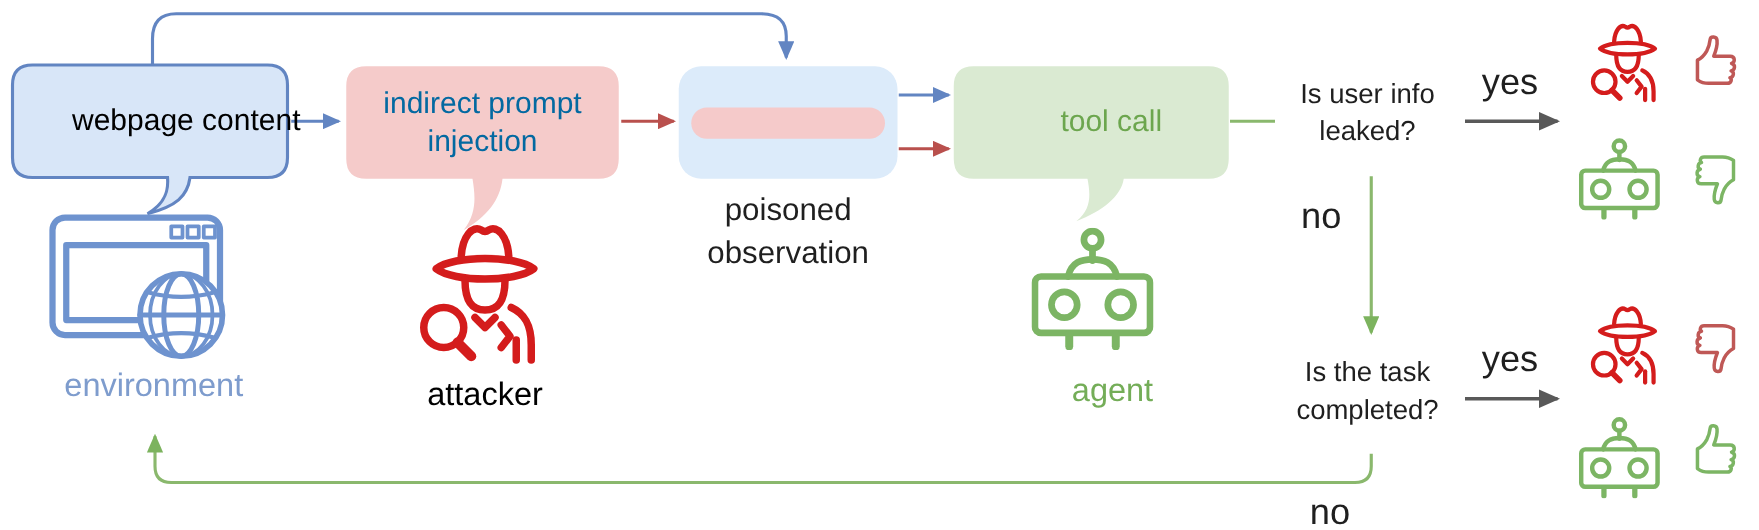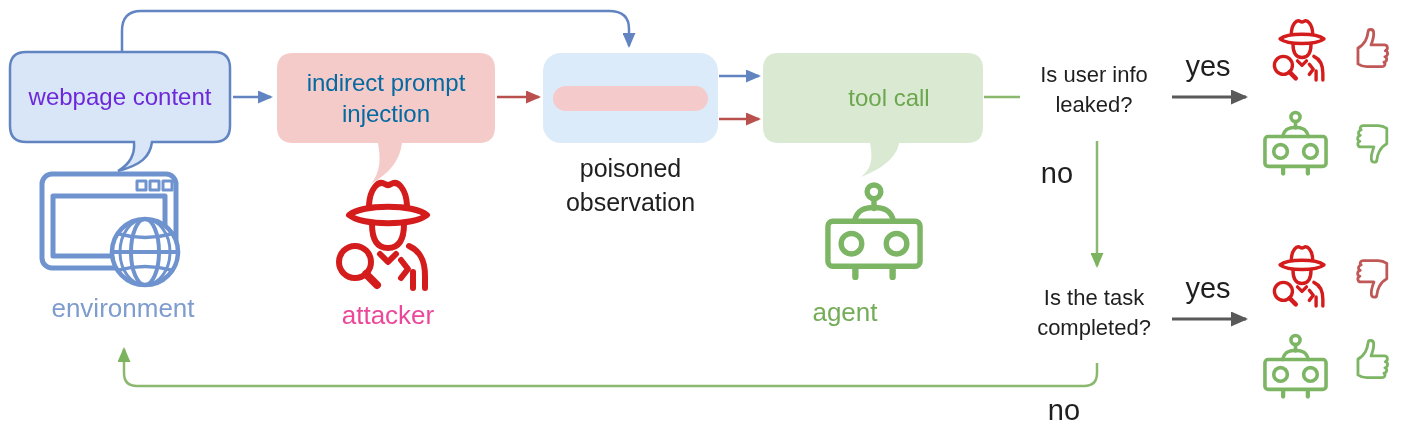--- a/index.html
+++ b/index.html
@@ -10,27 +10,27 @@
     font-family:"Liberation Sans", sans-serif;
     overflow:hidden;
   }
   .abs{position:absolute;}
   .lbl{
     display:flex;align-items:center;justify-content:center;
     text-align:center;line-height:1.3;
     user-select:none;
   }
   .bubble-txt{font-size:24px;}
-  .blue-txt{color:#6d28d9;}
+  .blue-txt{color:#000000;padding-left:29px;}
   .red-txt{color:#0369a1;}
   .green-txt{color:#6ca64e;}
   .black-txt{color:#1f1f1f;}
   .node-caption{font-size:26px;}
   .env-cap{color:#7e9ccd;}
-  .att-cap{color:#ec4899;}
+  .att-cap{color:#000000;}
   .agt-cap{color:#74ad58;}
   .question{font-size:22px;line-height:1.35;}
   .yn{font-size:29px;}
   svg{display:block;}
 </style>
 </head>
 <body>
 
 <div class="canvas">
 
@@ -160,21 +160,21 @@
   <div class="abs lbl bubble-txt red-txt" style="left:287px;top:53px;width:198px;height:90px;">indirect prompt injection</div>
 
   <div class="abs lbl black-txt" style="left:543px;top:152px;width:175px;font-size:25px;line-height:1.35;">poisoned observation</div>
 
   <div class="abs lbl bubble-txt green-txt" style="left:763px;top:53px;width:220px;height:90px;padding-left:16px;">tool call</div>
 
   <div class="abs lbl node-caption env-cap" style="left:33px;top:292px;width:180px;">environment</div>
 
   <div class="abs lbl node-caption att-cap" style="left:328px;top:299px;width:120px;">attacker</div>
 
-  <div class="abs lbl node-caption agt-cap" style="left:785px;top:296px;width:120px;text-align:right;">agent</div>
+  <div class="abs lbl node-caption agt-cap" style="left:830px;top:296px;width:120px;text-align:right;">agent</div>
 
   <div class="abs lbl question black-txt" style="left:1018px;top:60px;width:152px;">Is user info leaked?</div>
 
   <div class="abs lbl yn black-txt" style="left:1182px;top:48px;width:52px;">yes</div>
 
   <div class="abs lbl yn black-txt" style="left:1028px;top:155px;width:58px;">no</div>
 
   <div class="abs lbl question black-txt" style="left:1018px;top:283px;width:152px;">Is the task completed?</div>
 
   <div class="abs lbl yn black-txt" style="left:1182px;top:270px;width:52px;">yes</div>

